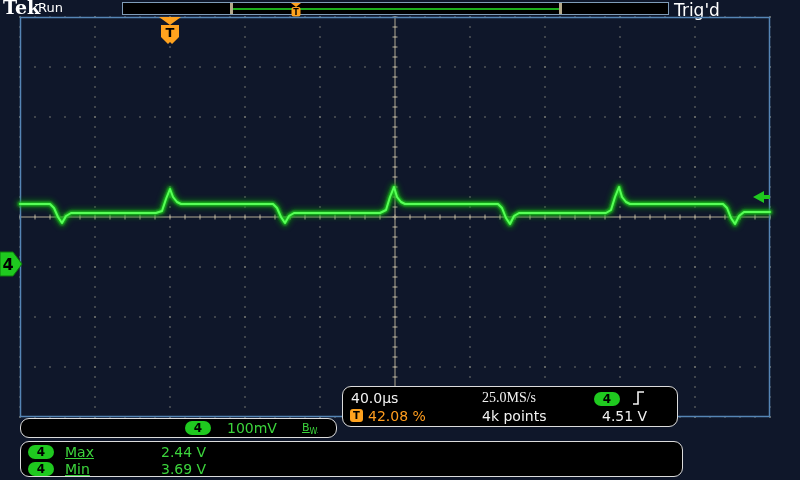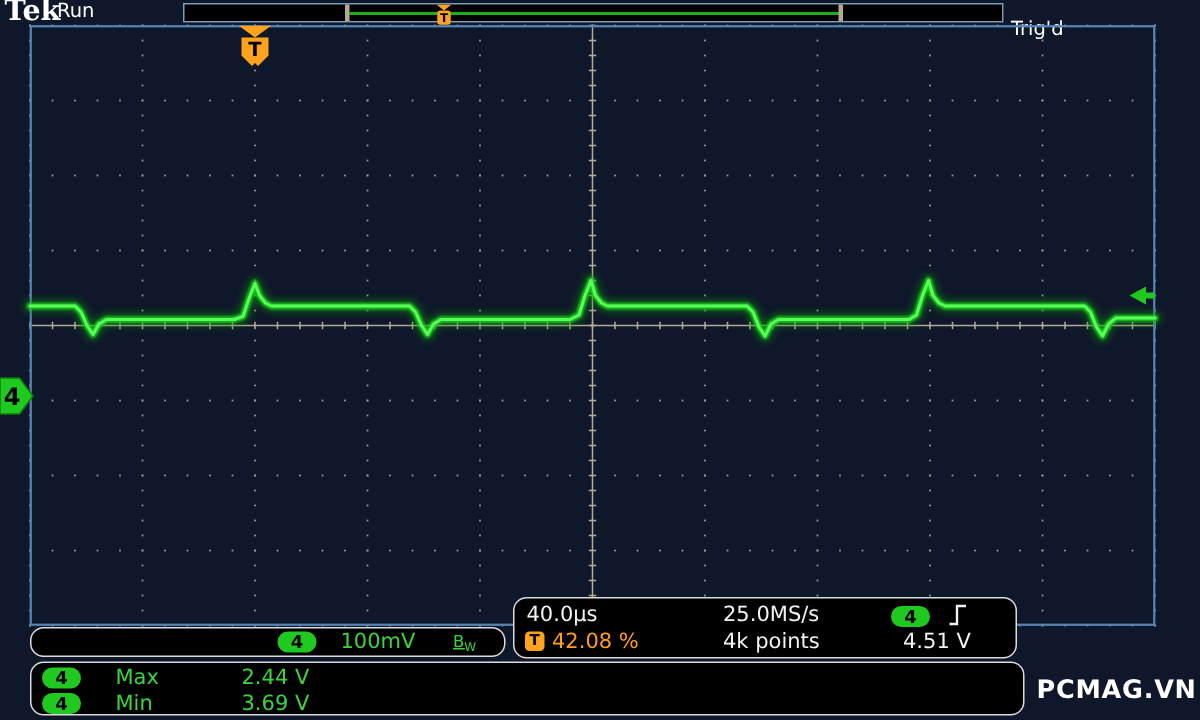--- a/index.html
+++ b/index.html
@@ -13,57 +13,57 @@
   .tek-logo { position:absolute; left:3px; top:-4px; font-family:"DejaVu Serif","Liberation Serif",serif;
     font-weight:bold; font-size:19px; color:#fff; }
   .run-label { position:absolute; left:38px; top:0px; font-size:13px; color:#fff;text-align:right; }
   #preview-bar { position:absolute; left:122px; top:2px; width:547px; height:13px;
     border:1px solid #7f9cb8; background:#000; }
   .pv-line { position:absolute; left:110px; top:5px; width:327px; height:2px; background:#1daf1d; }
   .pv-bracket { position:absolute; top:0px; width:3px; height:11px; background:#b5aa8c; }
   .pv-bracket.left { left:107px; }
   .pv-bracket.right { left:436px; }
   #pv-tmark { position:absolute; left:166px; top:0px; }
-  .trigd-label { position:absolute; left:674px; top:12px; font-size:13px; color:#fff; }
+  .trigd-label { position:absolute; left:674px; top:0px; font-size:17px; color:#fff; }
   
   #grat-svg, #trace-svg { position:absolute; left:0; top:0; }
   
   #trig-pos-marker { position:absolute; left:158px; top:17px; }
   #ch4-marker { position:absolute; left:0px; top:251px; }
   #trig-level-arrow { position:absolute; left:752px; top:189px; }
   
   .readout-box { position:absolute; background:#000; border:1px solid #dcdcdc; border-radius:9px; }
   #channel-box { left:20px; top:418px; width:317px; height:20px; }
-  #trigger-box { left:342px; top:398px; width:336px; height:41px; }
+  #trigger-box { left:342px; top:386px; width:336px; height:41px; }
   #measure-box { left:20px; top:441px; width:663px; height:36px; }
   .badge-green { position:absolute; width:26px; height:14px; border-radius:8px;
     background:#1fc91f; color:#000; font-weight:bold; font-size:12px; line-height:14px;
     text-align:center; }
   .green-text { color:#3cd43c; font-size:14px; }
   .white-text { color:#f2f2f2; font-size:14px; }
   .orange-text { color:#ff9d1e; font-size:14px; }
   
   #ch-badge { left:164px; top:2px; }
   #ch-scale { position:absolute; left:206px; top:1px;text-align:center; }
   #ch-bw { position:absolute; left:281px; top:2px; color:#3cd43c; font-size:11px;text-decoration:underline; }
   #ch-bw sub { font-size:8px; }
   
   #t-hscale { position:absolute; left:8px; top:3px; }
-  #t-rate { position:absolute; left:139px; top:3px; }
+  #t-rate { position:absolute; left:139px; top:3px;font-family:Liberation Serif, serif; }
   #t-src-badge { left:251px; top:5px; }
   #t-slope { position:absolute; left:289px; top:3px; }
   #t-badge { position:absolute; left:7px; top:22px; width:13px; height:13px; background:#ffa21e;
     border-radius:3px; color:#000; font-weight:bold; font-size:10px; line-height:13px; text-align:center; }
   #t-pos { position:absolute; left:25px; top:21px; }
   #t-points { position:absolute; left:139px; top:21px; }
   #t-level { position:absolute; left:259px; top:21px; }
   
   .meas-row { position:absolute; left:0; width:100%; height:16px; }
   .meas-row .badge-green { left:7px; top:1px; }
-  .meas-name { position:absolute; left:56px; top:0px; }
+  .meas-name { position:absolute; left:44px; top:0px;text-decoration:underline; }
   .meas-value { position:absolute; left:140px; top:0px; }
   
   #watermark { position:absolute; left:691px; top:450px; font-size:17px; font-weight:bold;
     color:#fff; letter-spacing:0.5px; }
   svg text { font-family:"DejaVu Sans","Liberation Sans",sans-serif; }
 </style>
 </head>
 <body>
 
 <div id="screen">
@@ -1148,15 +1148,14 @@
       <span class="meas-name green-text">Max</span>
       <span class="meas-value green-text">2.44 V</span>
     </div>
     <div class="meas-row" style="top:19px;">
       <div class="badge-green">4</div>
       <span class="meas-name green-text">Min</span>
       <span class="meas-value green-text">3.69 V</span>
     </div>
   </div>
 
-  <span id="watermark">PCMAG.VN</span>
 
 </div>
 
 </body></html>

